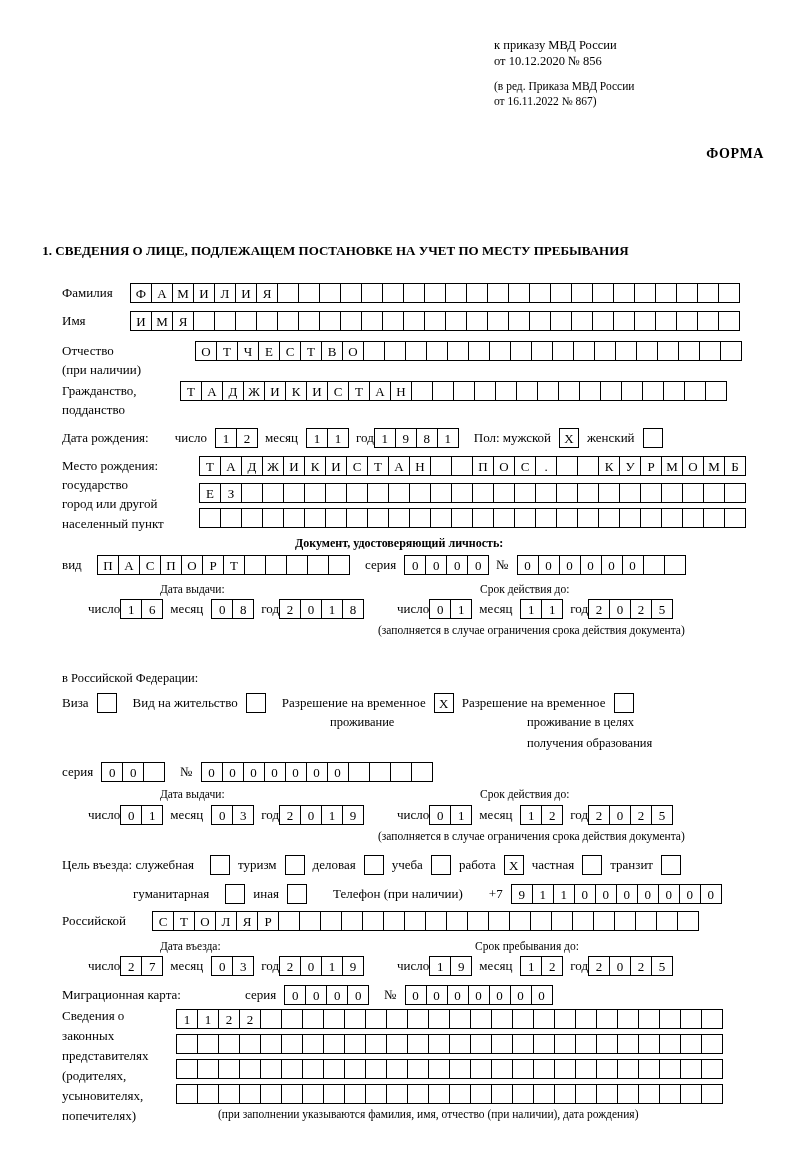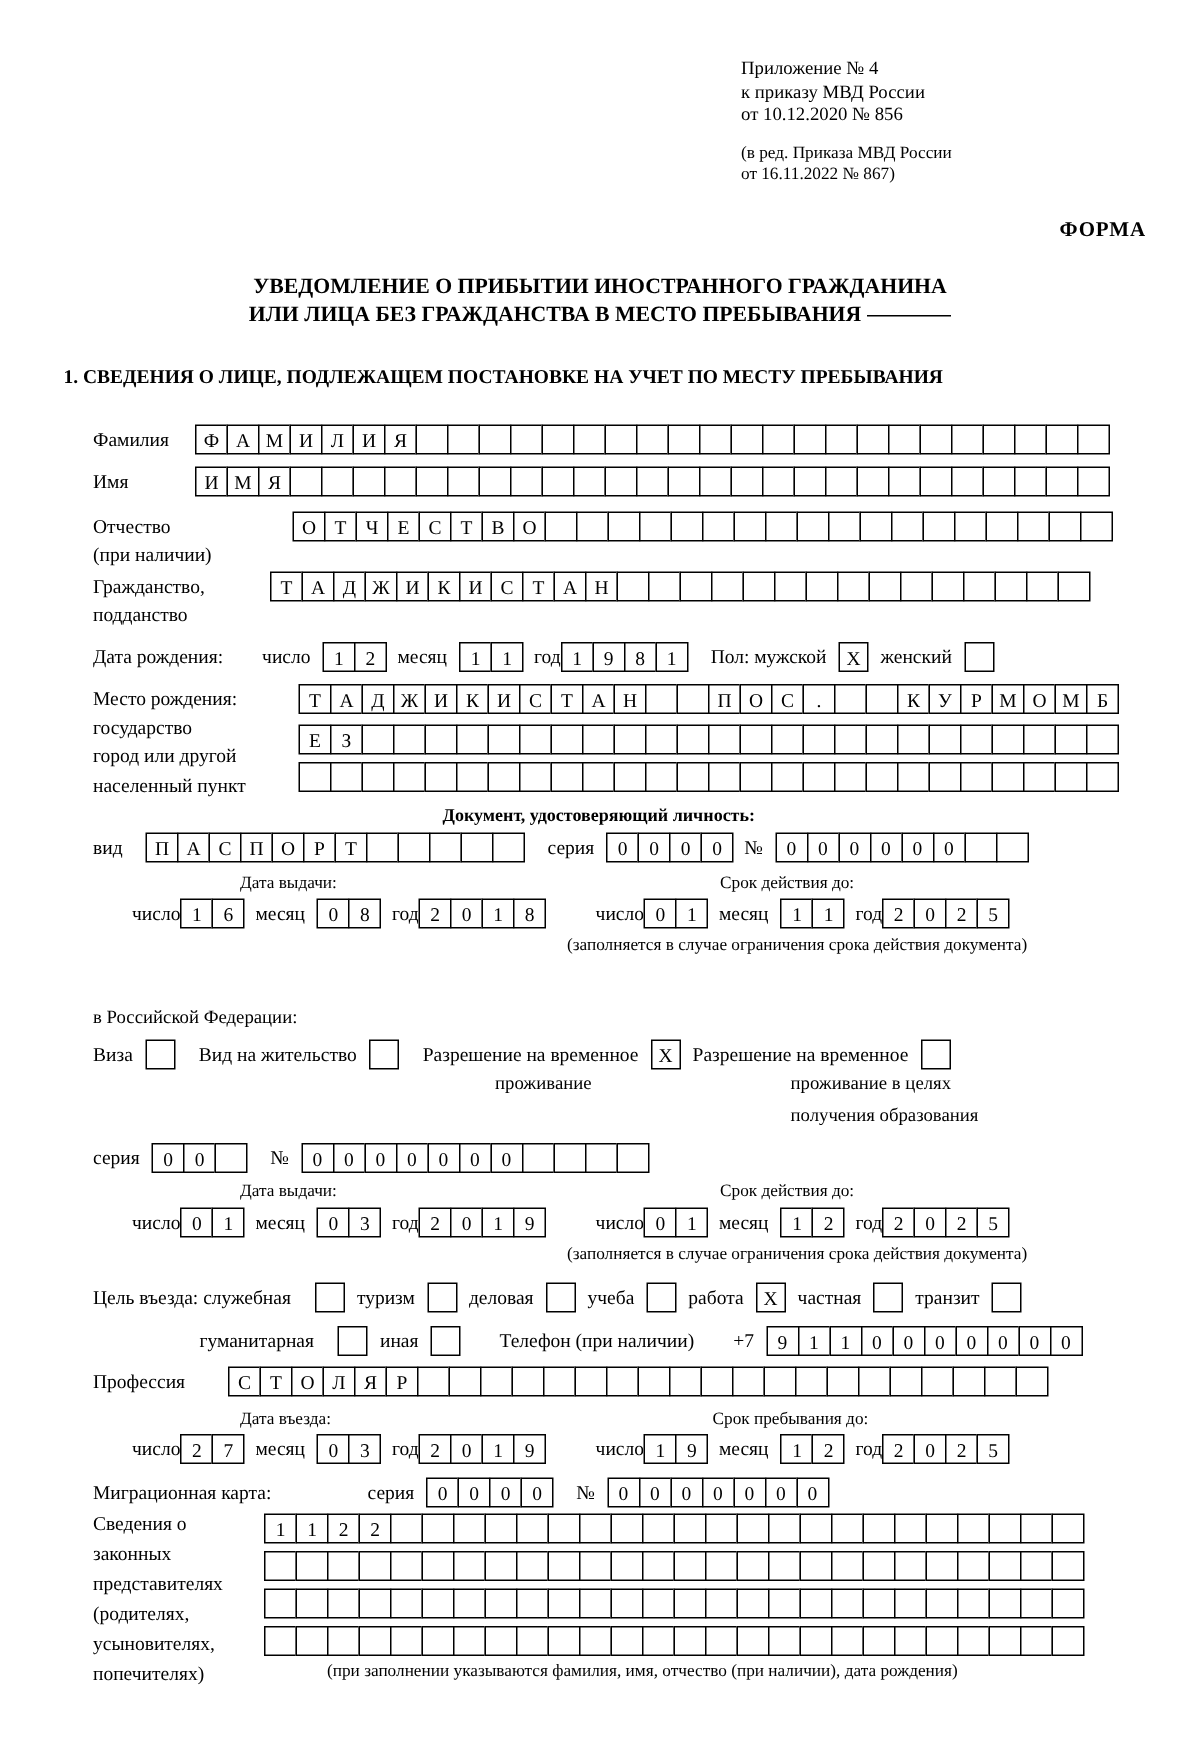--- a/index.html
+++ b/index.html
@@ -114,36 +114,29 @@
     font-size: 13px;
     line-height: 20px;
   }
 </style>
 </head>
 <body>
 
 <div class="page">
 
   <div class="hdr">
-    <div>Приложение № 4</div>
     <div>к приказу МВД России</div>
     <div>от 10.12.2020 № 856</div>
     <div class="grp2">
       <div>(в ред. Приказа МВД России</div>
       <div>от 16.11.2022 № 867)</div>
     </div>
   </div>
   <div class="forma">ФОРМА</div>
 
-  <div class="title">
-    <span>УВЕДОМЛЕНИЕ О ПРИБЫТИИ ИНОСТРАННОГО ГРАЖДАНИНА</span>
-    <span class="l2">
-      <span>ИЛИ ЛИЦА БЕЗ ГРАЖДАНСТВА В МЕСТО ПРЕБЫВАНИЯ</span><span class="dash"></span>
-    </span>
-  </div>
 
   <div class="section1">1. СВЕДЕНИЯ О ЛИЦЕ, ПОДЛЕЖАЩЕМ ПОСТАНОВКЕ НА УЧЕТ ПО МЕСТУ ПРЕБЫВАНИЯ</div>
 
   <div class="row" style="top:283px; left:62px;">
     <span class="lbl" style="width:68px;">Фамилия</span>
     <span class="cells" id="surname-cells">
         <span class="cell">Ф</span>
         <span class="cell">А</span>
         <span class="cell">М</span>
         <span class="cell">И</span>
@@ -645,21 +638,21 @@
         <span class="cell">0</span>
         <span class="cell">0</span>
         <span class="cell">0</span>
         <span class="cell">0</span>
         <span class="cell">0</span>
         <span class="cell">0</span>
       </span>
   </div>
 
   <div class="row" style="top:911px; left:62px;">
-    <span class="lbl" style="width:90px;">Профессия</span>
+    <span class="lbl" style="width:90px;">Российской</span>
     <span class="cells" id="prof-cells">
         <span class="cell">С</span>
         <span class="cell">Т</span>
         <span class="cell">О</span>
         <span class="cell">Л</span>
         <span class="cell">Я</span>
         <span class="cell">Р</span>
         <span class="cell"></span>
         <span class="cell"></span>
         <span class="cell"></span>

